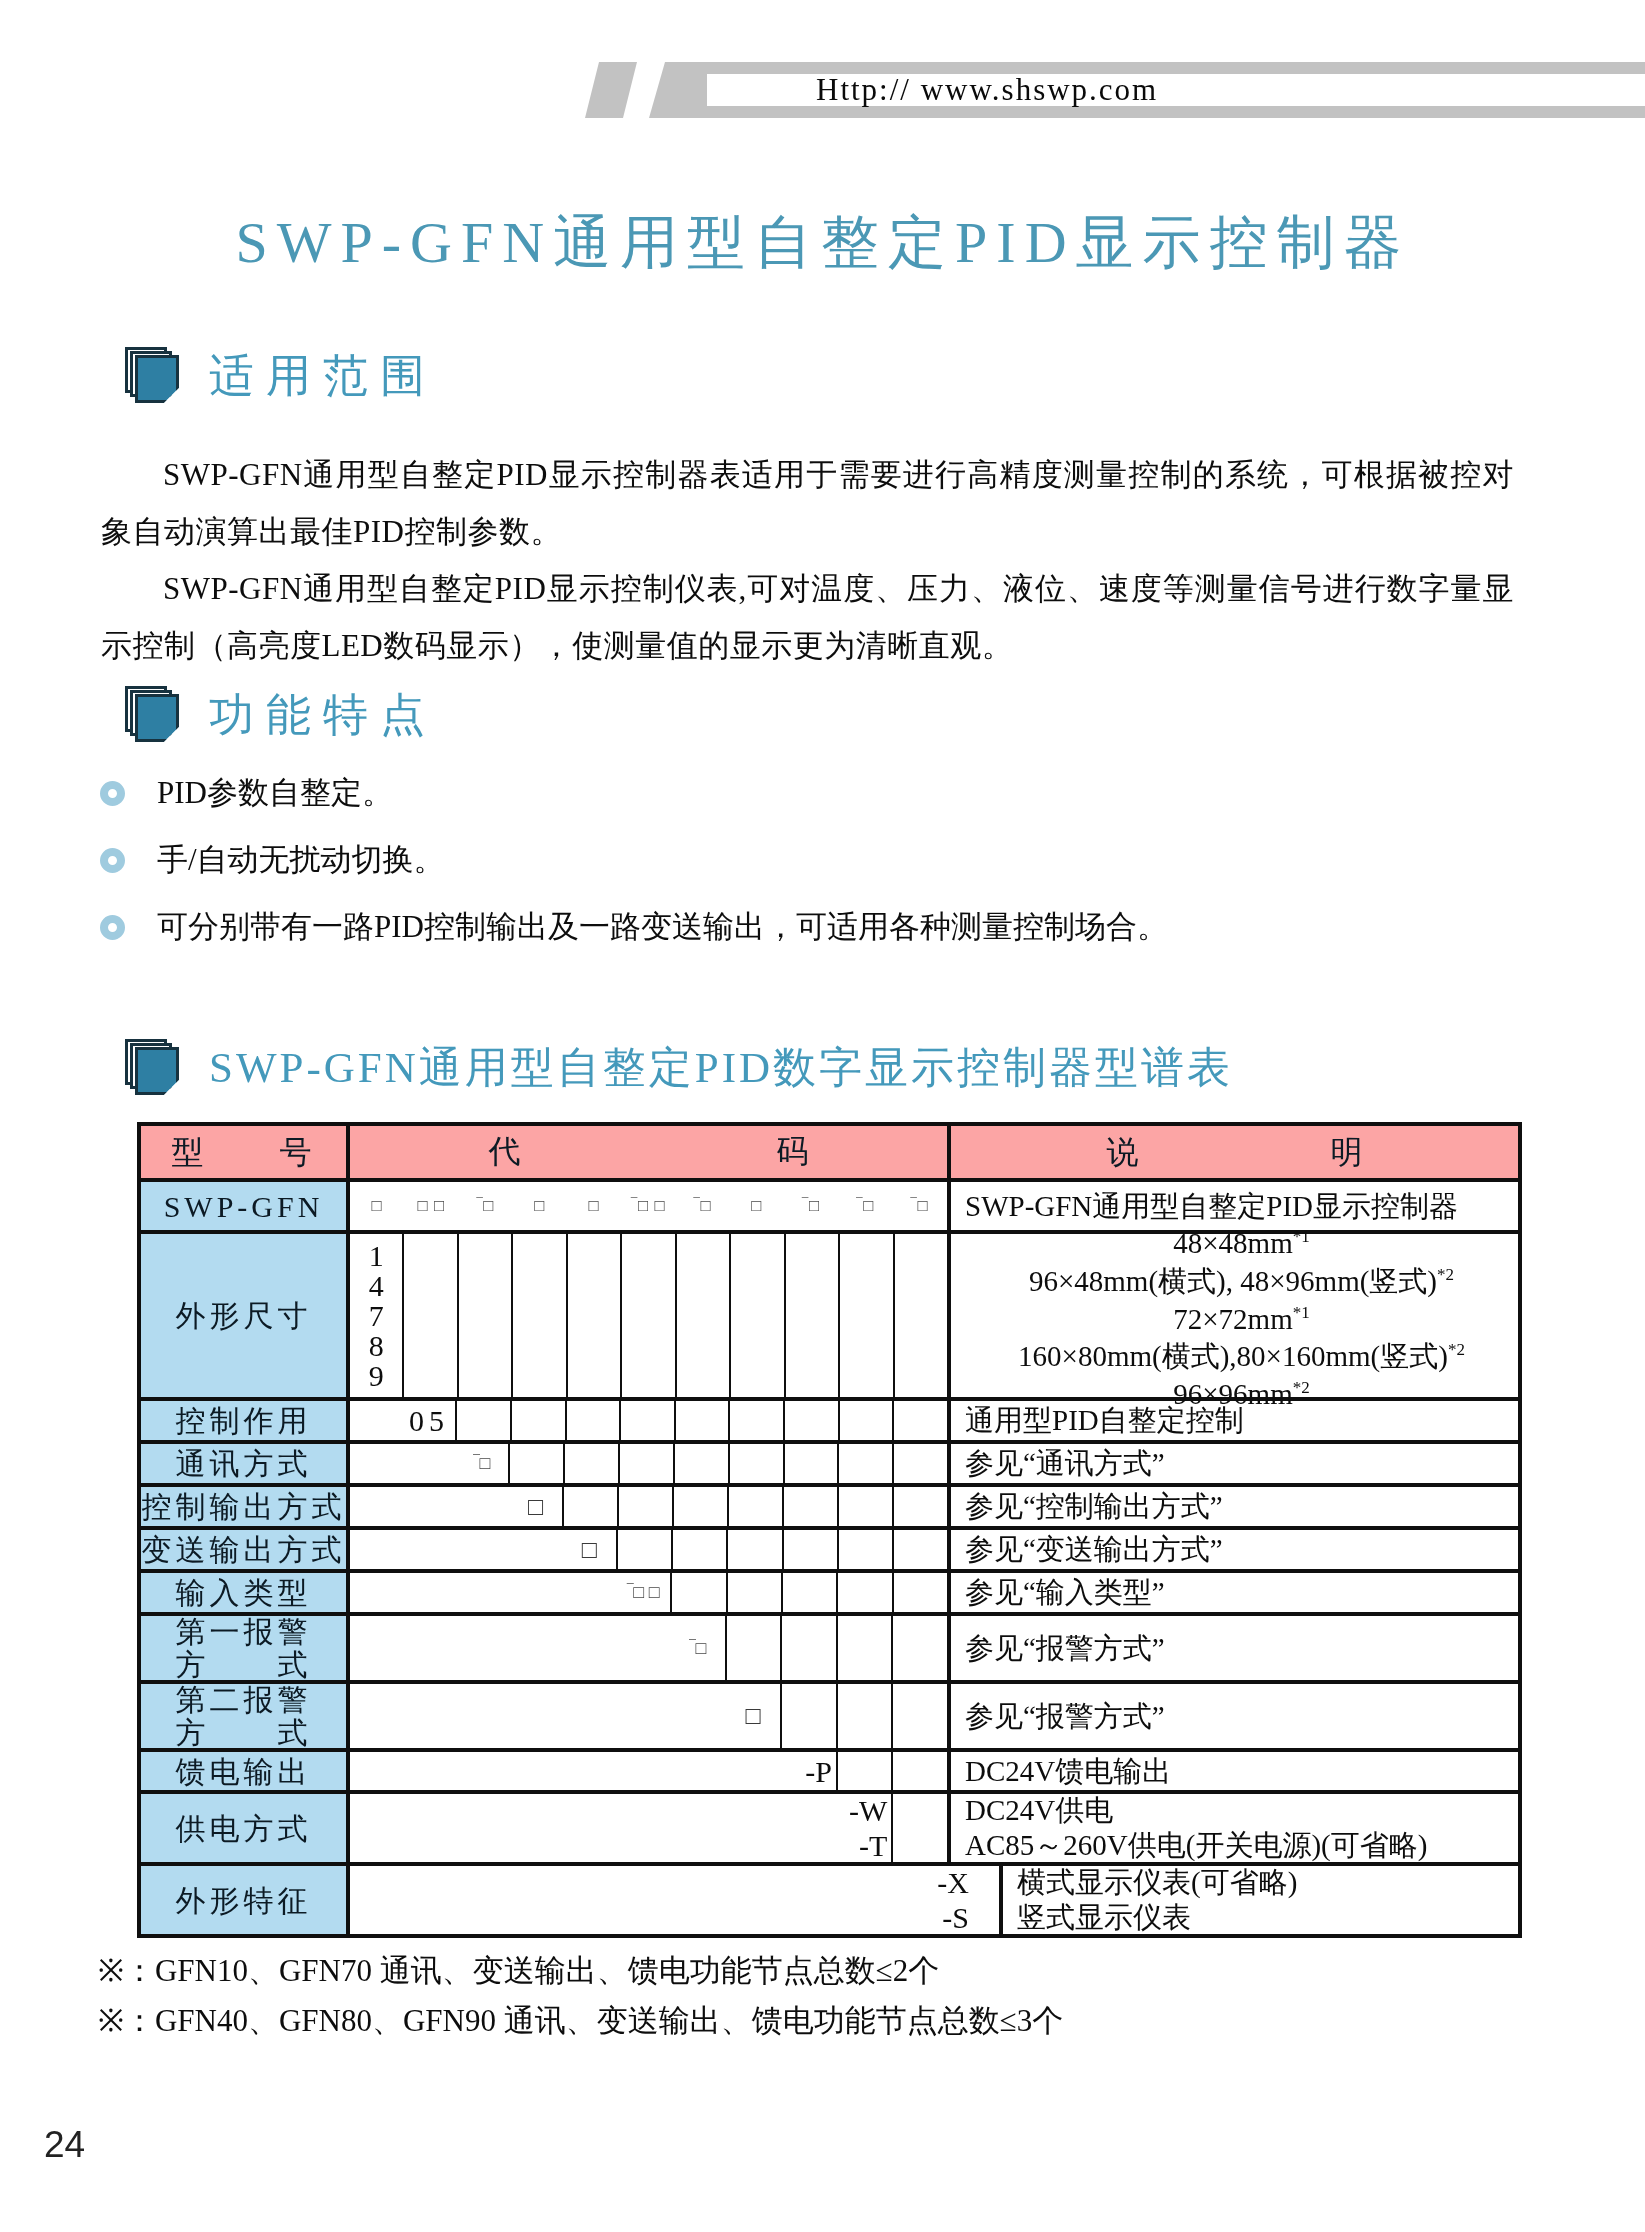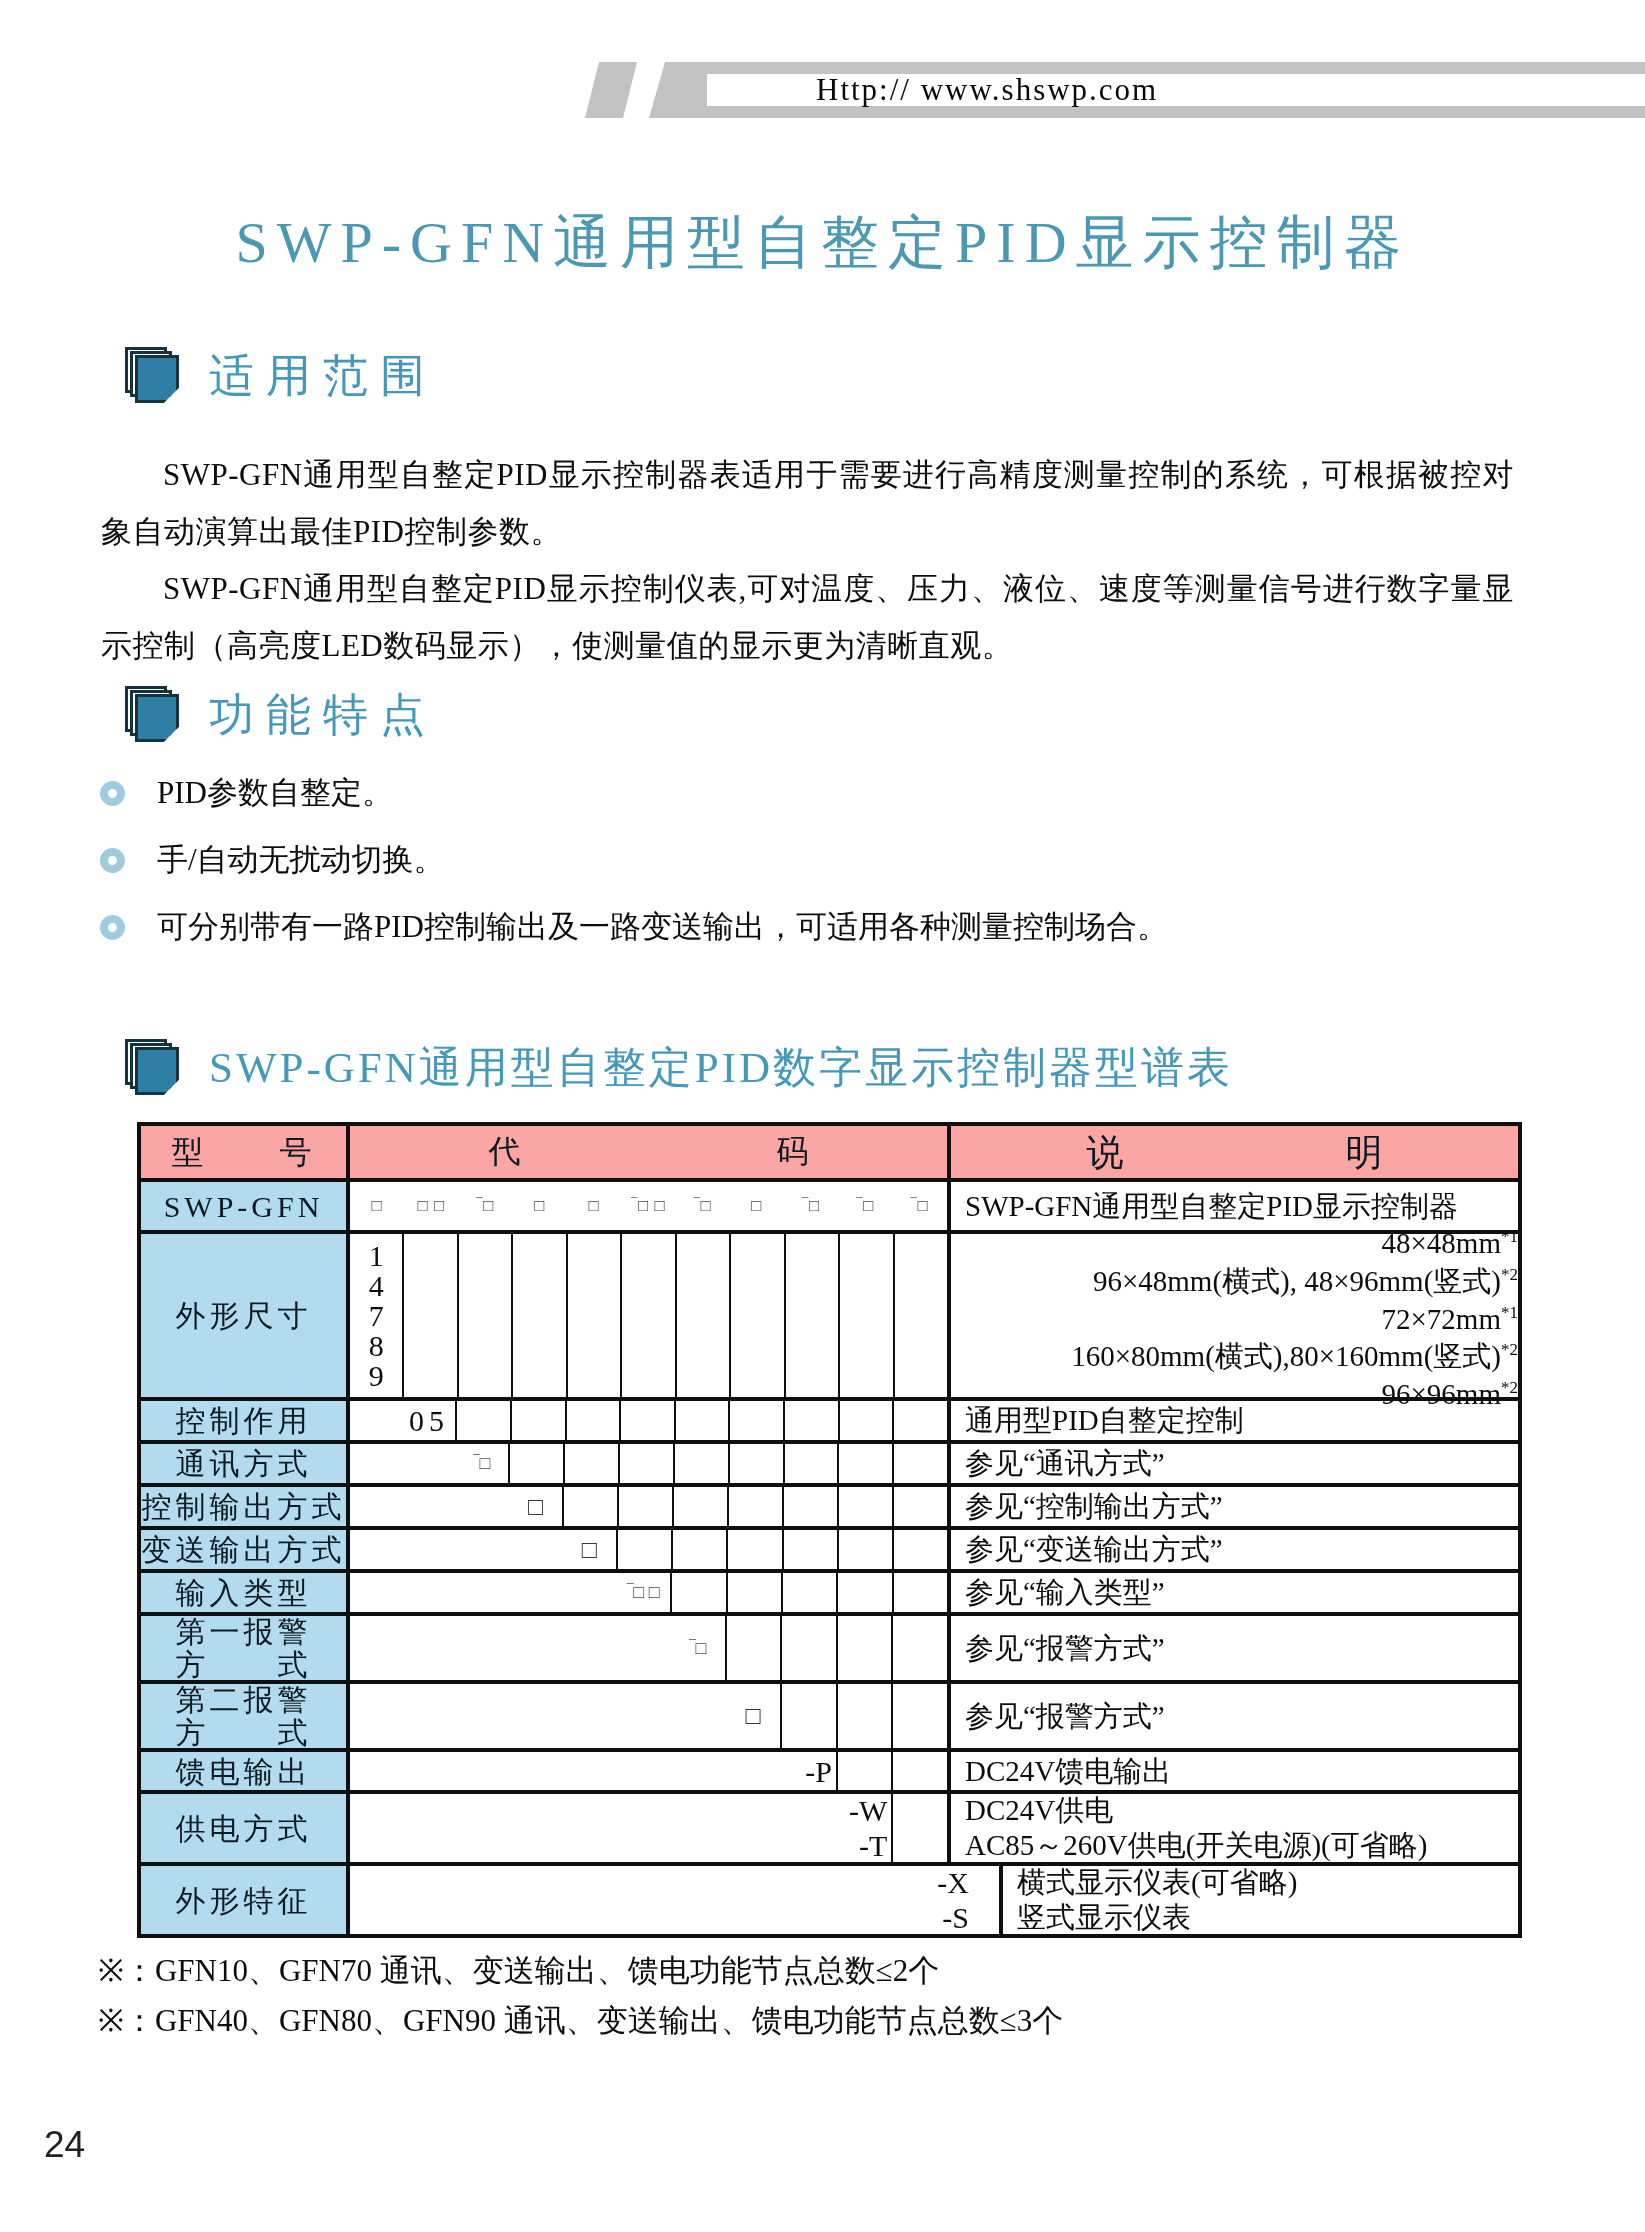--- a/index.html
+++ b/index.html
@@ -77,34 +77,34 @@
     display:flex; align-items:center; justify-content:center; text-align:center;
     font-size:30px; letter-spacing:4px; color:#0c1a24; white-space:pre-line; line-height:33px;
   }
   .cc { width:597px; flex:0 0 auto; display:flex; }
   .cd {
     flex:1; border-left:4px solid #0f0f0f; display:flex; align-items:center;
     padding-left:14px; font-size:29px; color:#0d0d0d; white-space:pre-line; line-height:35px;
   }
   .thead .cl, .thead .cc, .thead .cd { background:#fca5a5; }
   .thead .cc { align-items:center; justify-content:center; font-size:32px; color:#0c1a24; }
-  .thead .cd { font-size:37px; color:#0c1a24; padding-left:0; justify-content:center; }
+  .thead .cd { font-size:32px; color:#0c1a24; padding-left:0; justify-content:center; }
   .thead .cl { font-size:32px; }
 
   .sc { flex:1 1 0; display:flex; align-items:center; justify-content:center; min-width:0; }
   .sc-line { border-right:2px solid #0f0f0f; }
   .sc-right { justify-content:flex-end; padding-right:4px; }
   .code-glyph { color:#2a2a2a; white-space:pre-line; text-align:center; }
   .g-strip { font-size:17px; color:#4a4a4a; letter-spacing:1px; }
   .g-sm { font-size:18px; color:#4a4a4a; }
   .g-lg { font-size:25px; color:#3a3a3a; }
   .g-num { font-size:30px; color:#0d0d0d; letter-spacing:5px; }
   .g-digits { font-size:30px; color:#0d0d0d; line-height:30px; }
   .g-letter { font-size:30px; color:#0d0d0d; line-height:35px; text-align:right; }
-  .cd.dims { flex-direction:column; align-items:flex-end; justify-content:center; }
+  .cd.dims { flex-direction:column; align-items:center; justify-content:center; }
   .dline { line-height:31px; font-size:29px; white-space:nowrap; }
   .dline sup { font-size:17px; }
 
   
   .footnotes { position:absolute; top:1946px; left:98px; font-size:31px; line-height:50px; color:#0d0d0d; }
   .pagenum { position:absolute; top:2124px; left:44px; font-size:37px; font-family:"Liberation Sans","DejaVu Sans",sans-serif; color:#222; }
 </style>
 </head>
 <body>
 

